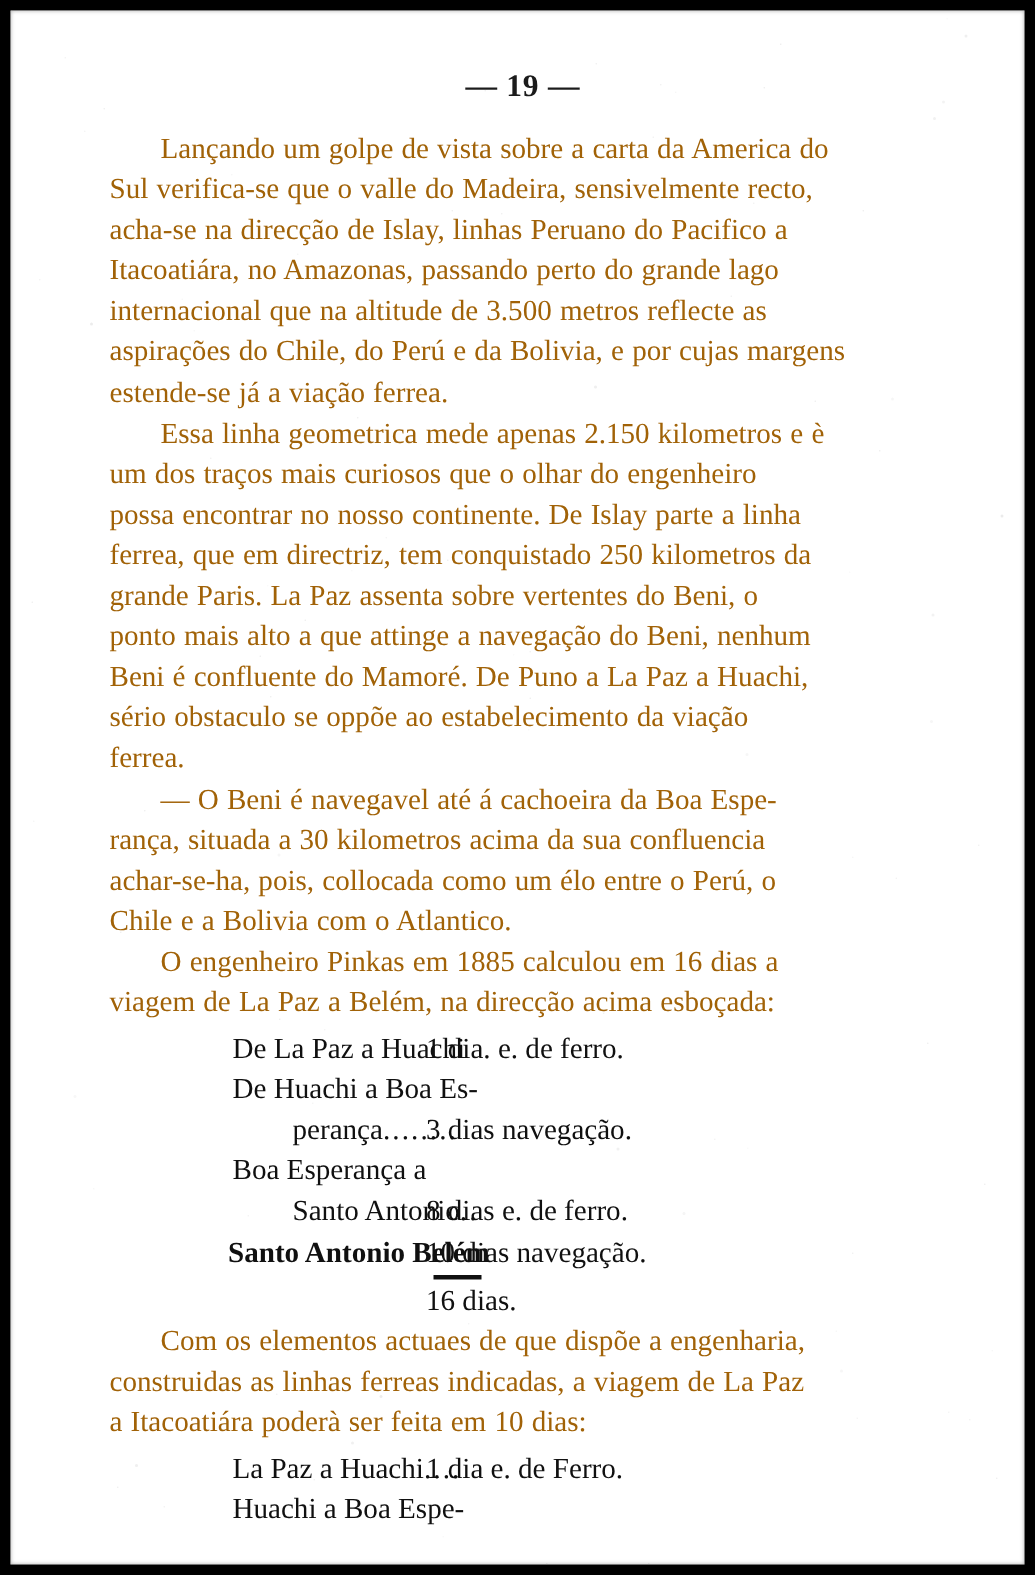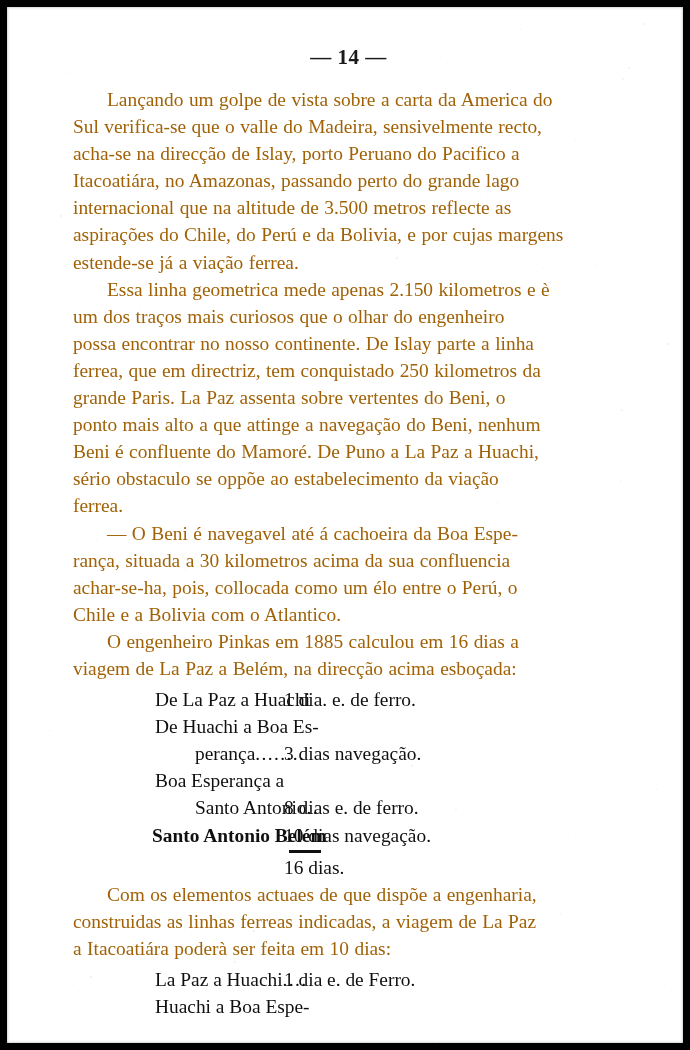--- a/index.html
+++ b/index.html
@@ -243,27 +243,27 @@
       <i style="left:291px;top:366px;width:1px;height:1px;opacity:0.50"></i>
       <i style="left:118px;top:556px;width:1px;height:1px;opacity:0.24"></i>
       <i style="left:166px;top:556px;width:1px;height:1px;opacity:0.38"></i>
       <i style="left:443px;top:54px;width:1px;height:1px;opacity:0.29"></i>
       <i style="left:288px;top:1017px;width:1px;height:1px;opacity:0.22"></i>
       <i style="left:490px;top:495px;width:2px;height:2px;opacity:0.26"></i>
     </div>
 
   <div id="content">
 
-    <div class="folio">— 14 —</div>
+    <div class="folio">— 19 —</div>
 
     <div id="body-top">
         <div class="para first">
           <span class="ln"><span class="ind"></span>Lançando um golpe de vista sobre a carta da America do</span>
           <span class="ln">Sul verifica-se que o valle do Madeira, sensivelmente recto,</span>
-          <span class="ln">acha-se na direcção de Islay, porto Peruano do Pacifico a</span>
+          <span class="ln">acha-se na direcção de Islay, linhas Peruano do Pacifico a</span>
           <span class="ln">Itacoatiára, no Amazonas, passando perto do grande lago</span>
           <span class="ln">internacional que na altitude de 3.500 metros reflecte as</span>
           <span class="ln">aspirações do Chile, do Perú e da Bolivia, e por cujas margens</span>
           <span class="ln last">estende-se já a viação ferrea.</span>
         </div>
         <div class="para">
           <span class="ln"><span class="ind"></span>Essa linha geometrica mede apenas 2.150 kilometros e è</span>
           <span class="ln">um dos traços mais curiosos que o olhar do engenheiro</span>
           <span class="ln">possa encontrar no nosso continente. De Islay parte a linha</span>
           <span class="ln">ferrea, que em directriz, tem conquistado 250 kilometros da</span>

